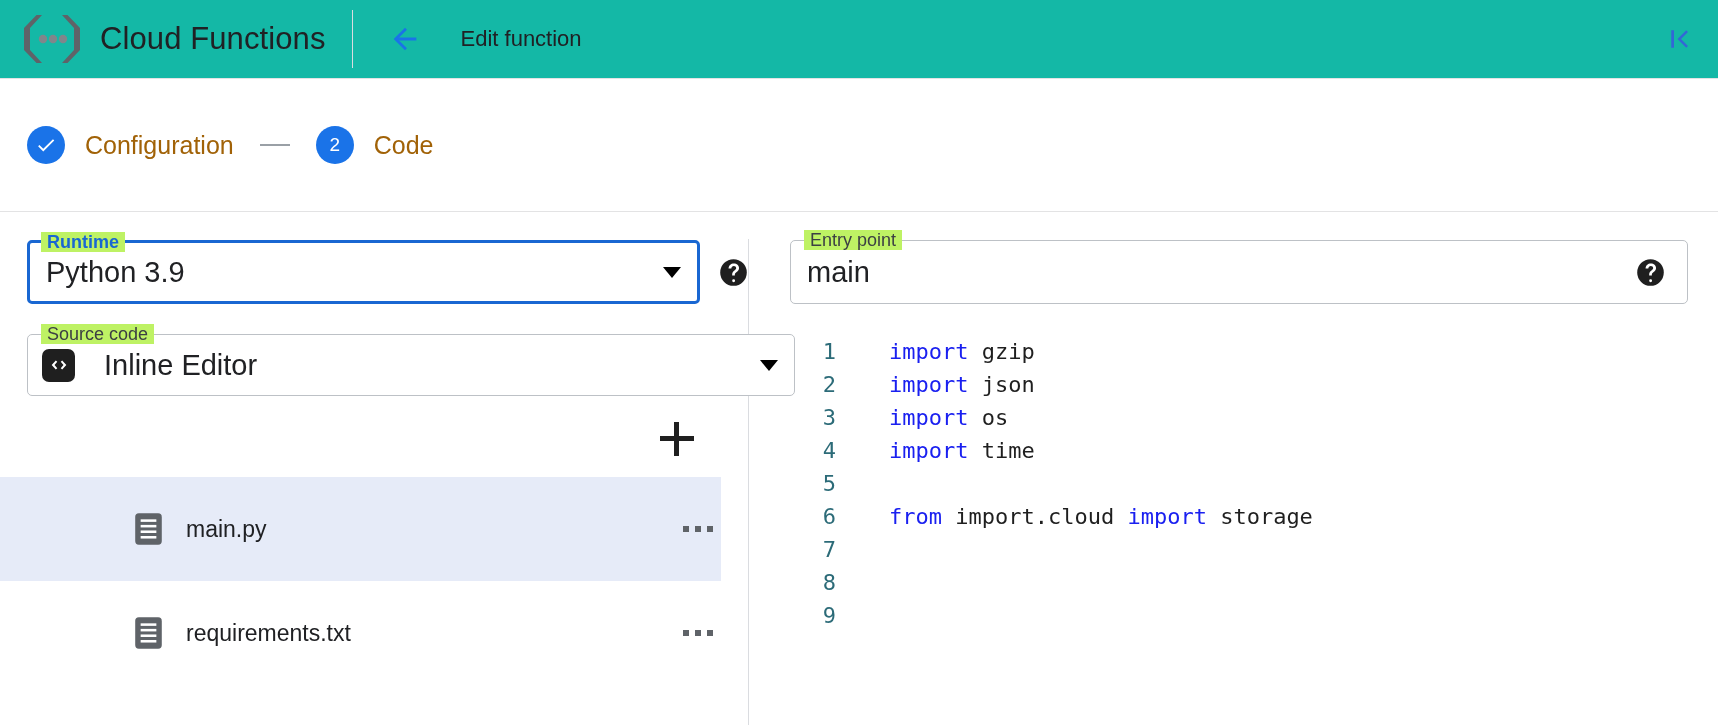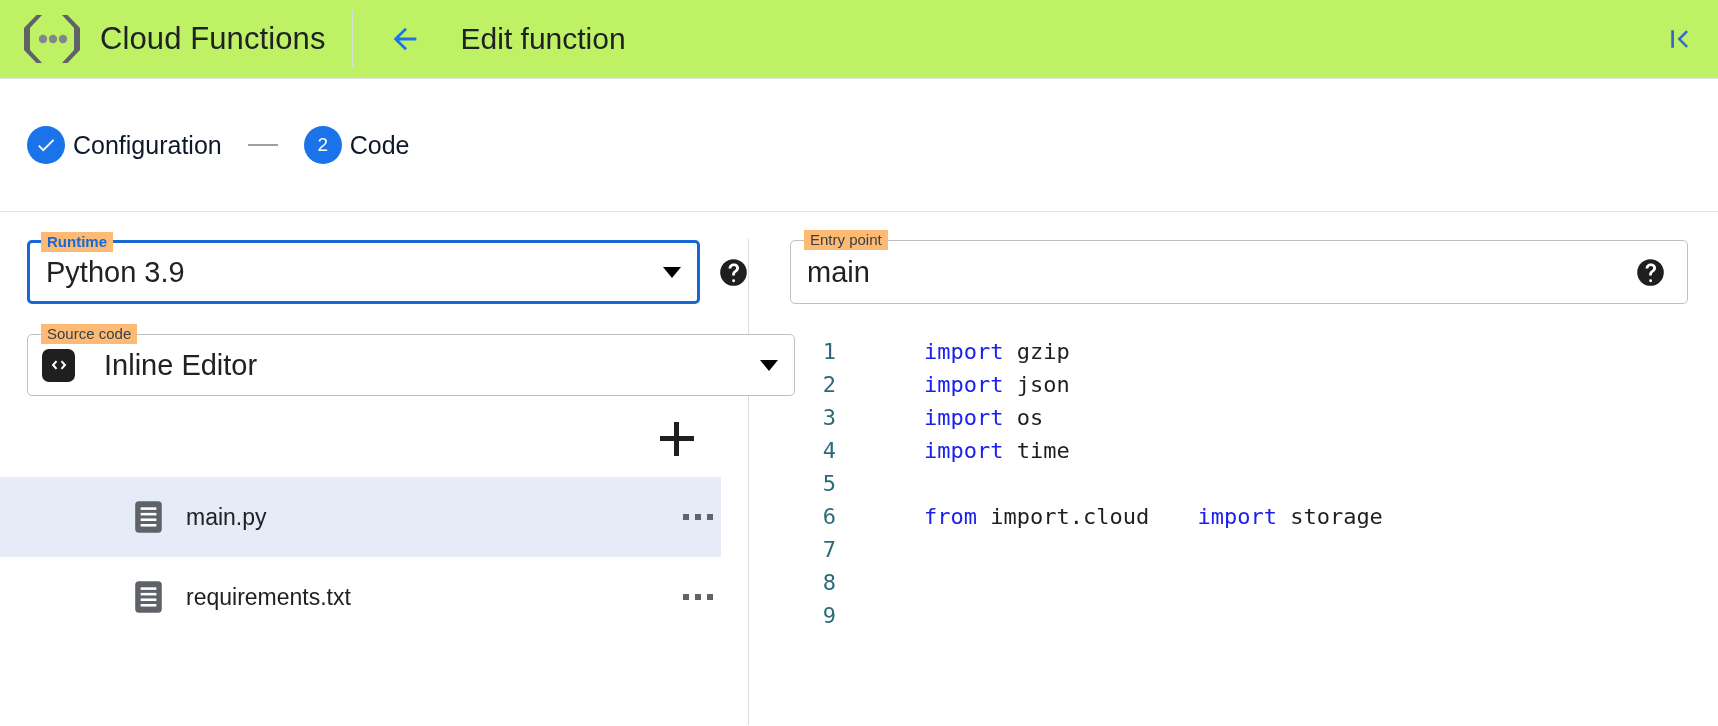--- a/index.html
+++ b/index.html
@@ -13,21 +13,21 @@
     overflow: hidden;
   }
 
   
   .header {
     position: relative;
     height: 79px;
     display: flex;
     align-items: center;
     border-bottom: 1px solid #e3e3e4;
-    background: #bef264;
+    background: #14b8a6;
   }
   .brand {
     display: flex;
     align-items: center;
     height: 100%;
     padding-left: 22px;
     padding-right: 26px;
   }
   .brand-logo {
     width: 60px; height: 54px;
@@ -49,21 +49,21 @@
     margin: 0 0 0 0;
   }
   .back-btn {
     width: 52px; height: 52px;
     margin-left: 26px;
     display: flex; align-items: center; justify-content: center;
     border-radius: 50%;
     cursor: pointer;
   }
   .page-heading {
-    font-size: 30px;
+    font-size: 22px;
     font-weight: 400;
     color: #202124;
     margin-left: 30px;
     white-space: nowrap;
   }
   .header-right {
     margin-left: auto;
     padding-right: 14px;
     display: flex;
     align-items: center;
@@ -92,22 +92,22 @@
     display: flex; align-items: center; justify-content: center;
     flex: 0 0 38px;
   }
   .step-marker.num {
     color: #fff;
     font-size: 19px;
     font-weight: 500;
   }
   .step-label {
     font-size: 25px;
-    color: #0f172a;
-    margin-left: 8px;
+    color: #a16207;
+    margin-left: 20px;
     white-space: nowrap;
   }
   .step-connector {
     width: 30px;
     height: 2px;
     background: #9aa0a6;
     margin: 0 26px;
   }
 
   
@@ -144,23 +144,23 @@
     align-items: center;
     padding: 0 16px;
   }
   .field.focused {
     border: 3px solid #1967d2;
   }
   .field-legend {
     position: absolute;
     top: -11px;
     left: 13px;
-    background: #fdba74;
+    background: #bef264;
     padding: 0 6px;
-    font-size: 15px;
+    font-size: 18px;
     line-height: 20px;
     color: #3c4043;
     white-space: nowrap;
   }
   .field.focused .field-legend {
     color: #1967d2;
     font-weight: 700;
     left: 11px;
   }
   .field-value {
@@ -216,21 +216,21 @@
   .add-btn::before, .add-btn::after {
     content: "";
     position: absolute;
     background: #1f1f1f;
   }
   .add-btn::before { left: 0; top: 14px; width: 34px; height: 5px; }
   .add-btn::after { top: 0; left: 14px; height: 34px; width: 5px; }
 
   .file-list { margin-top: 21px; }
   .file-row {
-    height: 80px;
+    height: 104px;
     display: flex;
     align-items: center;
     padding-left: 27px;
     cursor: pointer;
     width: 721px;
   }
   .file-row.selected { background: #e6ebf8; }
   .file-icon {
     width: 29px; height: 32px;
     flex: 0 0 29px;
@@ -279,21 +279,21 @@
     width: 46px;
     flex: 0 0 46px;
     text-align: right;
     color: #2c6b78;
     user-select: none;
   }
   .code-text {
     margin-left: 53px;
     white-space: pre;
   }
-  .kw { color: #1a20f0; margin-left: 35px; }
+  .kw { color: #1a20f0; }
   .plain { color: #1f1f1f; }
 </style>
 </head>
 <body>
 
 <div class="header">
   <div class="brand">
     <svg class="brand-logo" viewBox="0 0 60 54">
       <path d="M20 3 L8 16 L8 38 L20 51 L14.5 51 L2 38 L2 16 L14.5 3 Z" fill="#5f6368"></path>
       <path d="M40 3 L52 16 L52 38 L40 51 L45.5 51 L58 38 L58 16 L45.5 3 Z" fill="#5f6368"></path>

